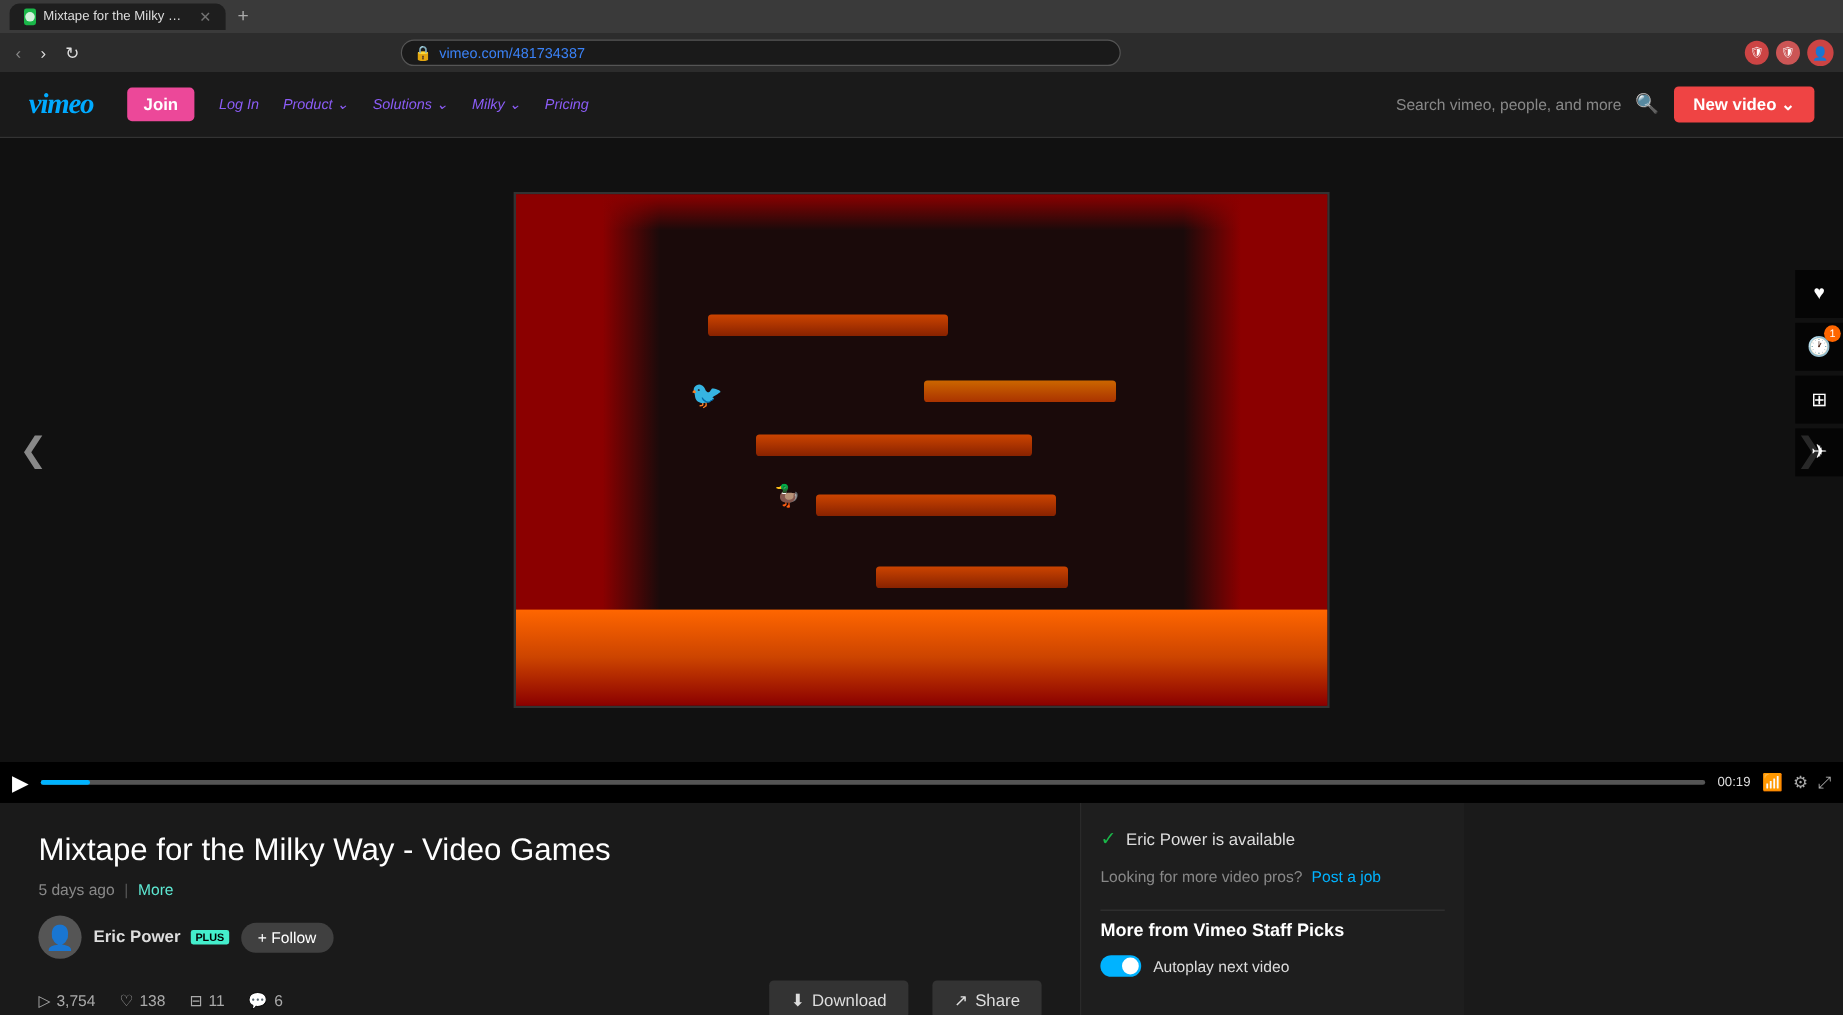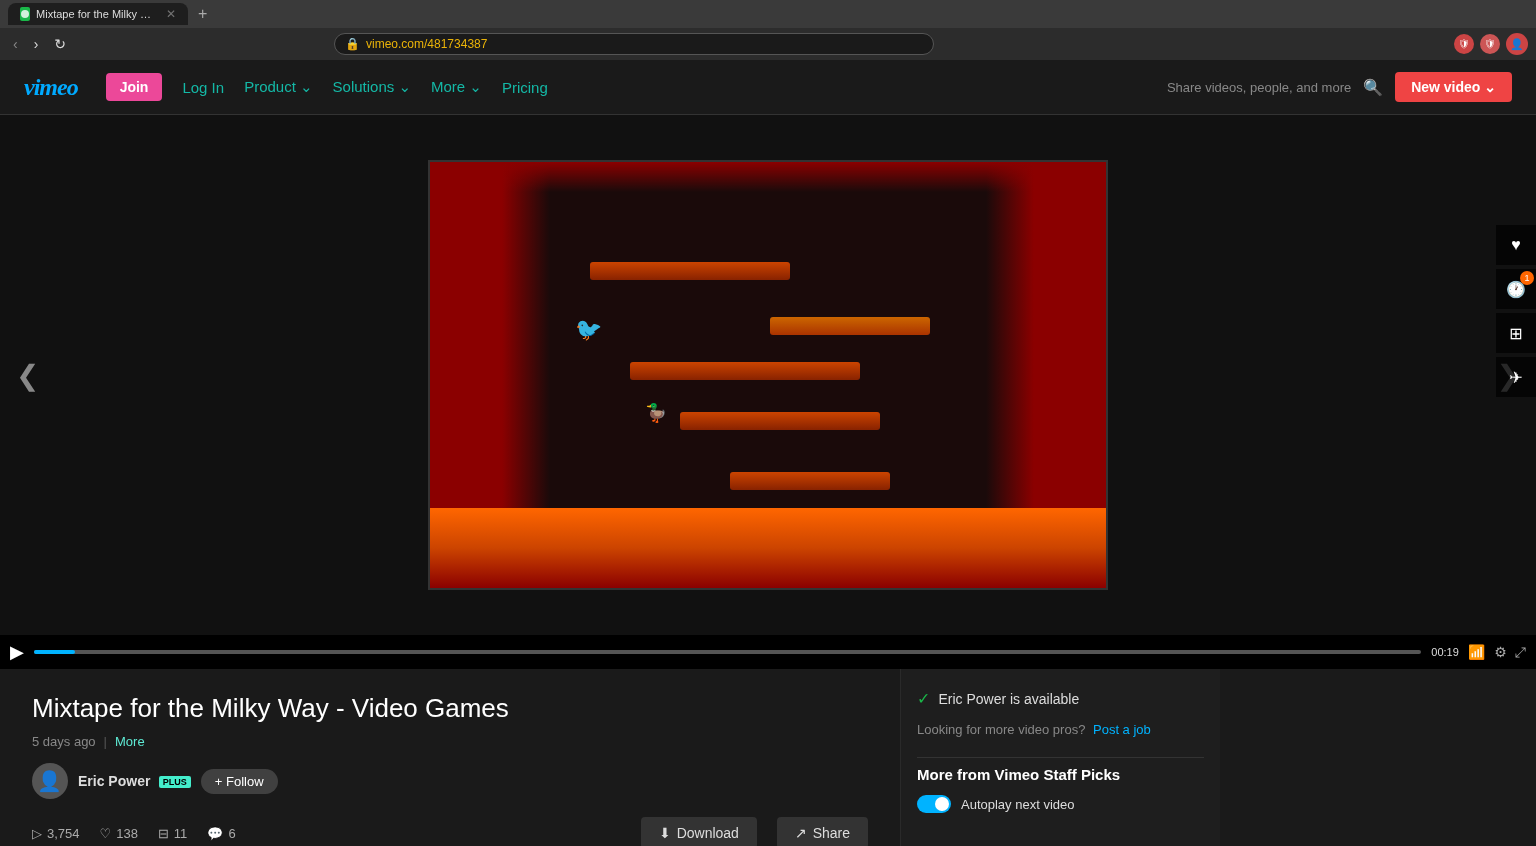--- a/index.html
+++ b/index.html
@@ -7,30 +7,30 @@
     .browser-tabs { background: #3a3a3a; height: 28px; display: flex; align-items: center; padding: 0 8px; gap: 4px; }
     .browser-tab { background: #2c2c2c; border-radius: 8px 8px 0 0; padding: 4px 12px; font-size: 11px; color: #ddd; display: flex; align-items: center; gap: 6px; max-width: 180px; }
     .browser-tab.active { background: #1e1e1e; color: #fff; }
     .tab-favicon { width: 14px; height: 14px; background: #00b3ff; border-radius: 2px; font-size: 9px; display: flex; align-items: center; justify-content: center; }
     .tab-close { margin-left: 4px; opacity: 0.6; cursor: pointer; }
     .tab-new { background: none; border: none; color: #aaa; font-size: 16px; cursor: pointer; padding: 0 6px; }
     .browser-toolbar { background: #2c2c2c; height: 32px; display: flex; align-items: center; padding: 0 8px; gap: 6px; }
     .nav-btn { background: none; border: none; color: #888; font-size: 14px; cursor: pointer; padding: 2px 5px; }
     .nav-btn.active { color: #ddd; }
     .address-bar { flex: 1; background: #1a1a1a; border: 1px solid #555; border-radius: 12px; height: 22px; display: flex; align-items: center; padding: 0 10px; font-size: 12px; color: #ddd; gap: 6px; max-width: 600px; margin: 0 auto; }
-    .address-text { font-size: 12px; color: #eab308; }
+    .address-text { font-size: 12px; color: #3b82f6; }
     .browser-actions { display: flex; align-items: center; gap: 6px; margin-left: auto; }
     .ext-icon { width: 18px; height: 18px; border-radius: 50%; display: flex; align-items: center; justify-content: center; font-size: 10px; }
     .avatar-icon { width: 22px; height: 22px; border-radius: 50%; background: #c44; display: flex; align-items: center; justify-content: center; font-size: 11px; }
 
     
     .vimeo-nav { background: #1a1a1a; height: 55px; display: flex; align-items: center; padding: 0 24px; gap: 20px; border-bottom: 1px solid #333; justify-content: space-between; }
     .vimeo-logo { color: #00b3ff; font-size: 22px; font-weight: bold; letter-spacing: -1px; margin-right: 8px; }
     .nav-join { background: #ec4899; color: #fff; border: none; border-radius: 4px; padding: 6px 14px; font-size: 14px; font-weight: 600; cursor: pointer; }
-    .nav-link { color: #14b8a6; font-size: 15px; text-decoration: none; cursor: pointer; display: flex; align-items: center; gap: 3px; }
+    .nav-link { color: #8b5cf6; font-size: 12px; text-decoration: none; cursor: pointer; display: flex; align-items: center; gap: 3px; font-style: italic; }
     .nav-search { margin-left: auto; display: flex; align-items: center; gap: 12px; }
     .search-placeholder { color: #888; font-size: 13px; }
     .search-icon-btn { background: none; border: none; color: #888; cursor: pointer; font-size: 16px; }
     .new-video-btn { background: #ef4444; color: #fff; border: none; border-radius: 4px; padding: 7px 16px; font-size: 14px; font-weight: 600; cursor: pointer; display: flex; align-items: center; gap: 6px; }
 
     
     .player-wrapper { position: relative; background: #000; width: 100%; }
     .player-container { position: relative; margin: 0 auto; max-width: 100%; }
     .video-frame { width: 100%; height: 520px; background: #111; position: relative; overflow: hidden; display: flex; align-items: center; justify-content: center; }
 
@@ -124,24 +124,24 @@
     </div>
   </div>
 </div>
 
 <nav class="vimeo-nav">
   <span class="vimeo-logo" style="font-family:Georgia,serif;font-style:italic;color:#00aaff;font-size:24px;font-weight:900;">vimeo</span>
   <button class="nav-join">Join</button>
   <a class="nav-link">Log In</a>
   <a class="nav-link">Product ⌄</a>
   <a class="nav-link">Solutions ⌄</a>
-  <a class="nav-link">More ⌄</a>
+  <a class="nav-link">Milky ⌄</a>
   <a class="nav-link">Pricing</a>
   <div class="nav-search">
-    <span class="search-placeholder">Share videos, people, and more</span>
+    <span class="search-placeholder">Search vimeo, people, and more</span>
     <button class="search-icon-btn">🔍</button>
     <button class="new-video-btn">New video ⌄</button>
   </div>
 </nav>
 
 <div class="player-wrapper">
   <div class="player-container">
     <div class="video-frame">
 
       <div class="game-scene">

